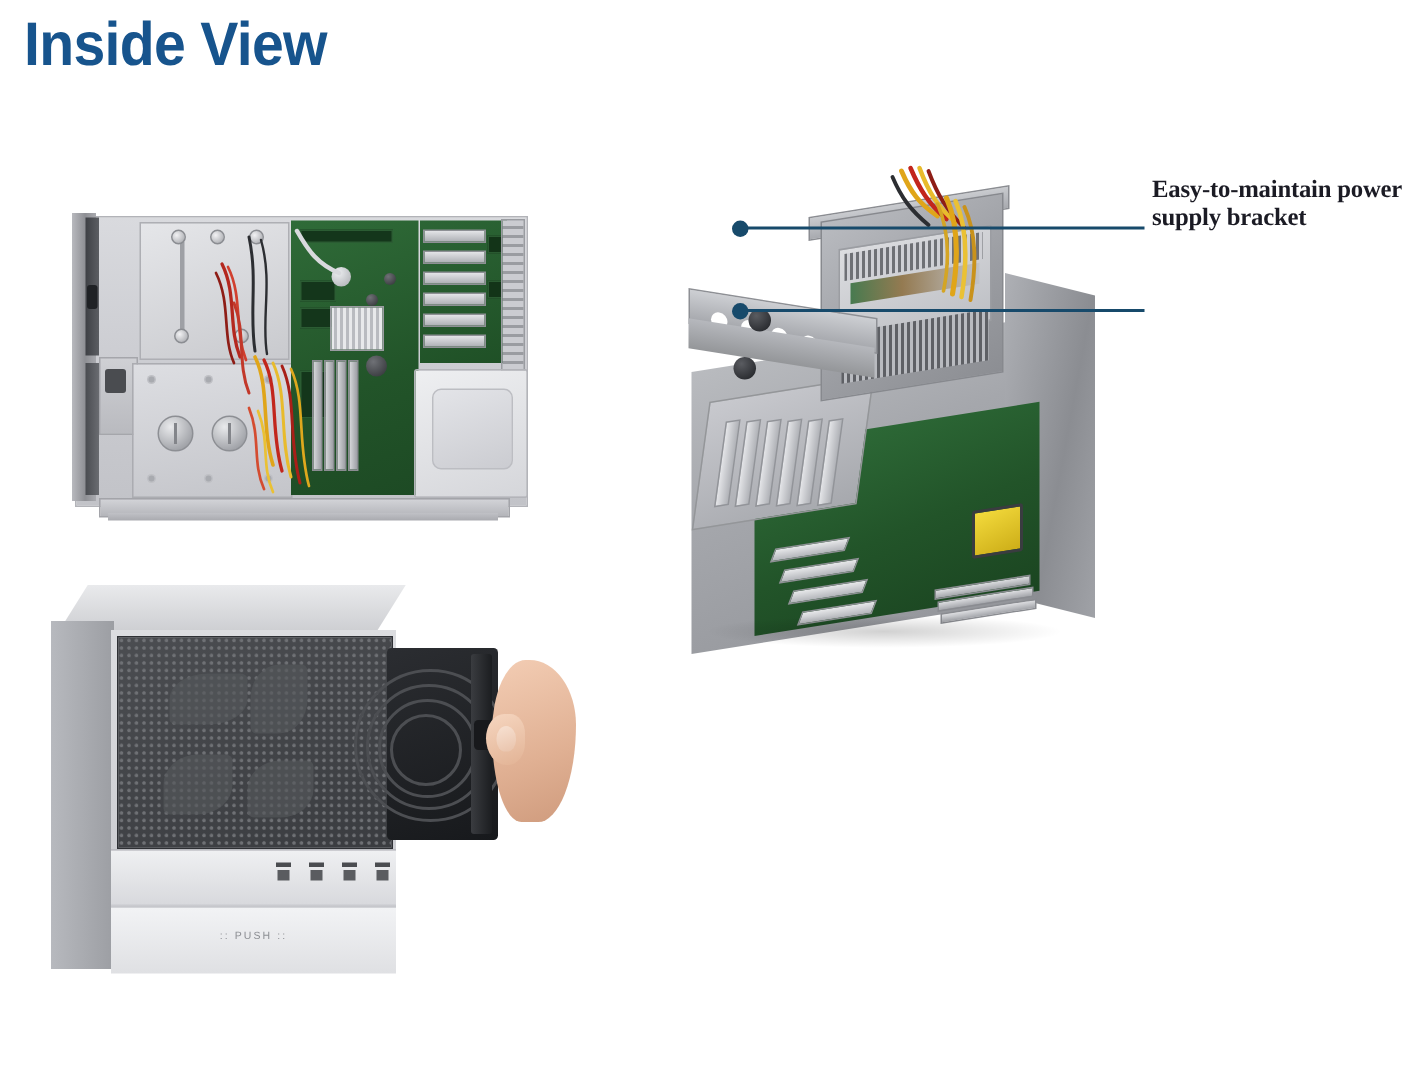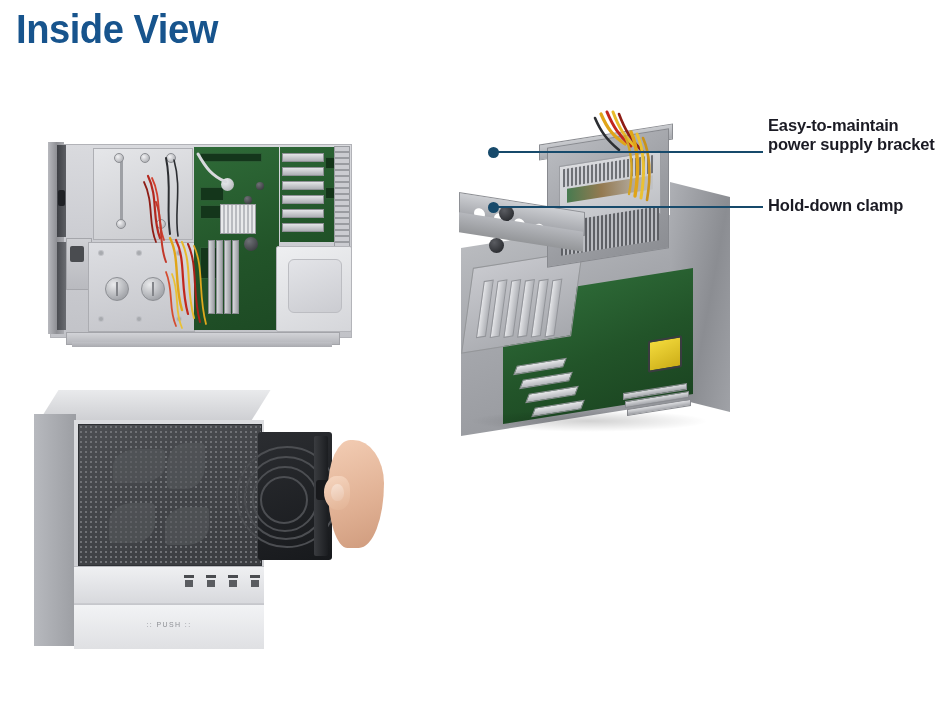--- a/index.html
+++ b/index.html
@@ -347,21 +347,21 @@
     border-radius:50% 50% 45% 45%;
   }
 
   
   .callout-text{
     position:absolute;
     font-size:16.5px;line-height:19px;font-weight:bold;
     color:#1b1b24;
     letter-spacing:-0.15px;
   }
-  #callout-psu-text{left:768px;top:116px;width:178px;}
+  #callout-psu-text{left:768px;top:116px;width:178px;font-family:Liberation Serif, serif;}
   #callout-clamp-text{left:768px;top:196px;width:178px;}
   .leader{position:absolute;height:2px;background:#174a6b;}
   .leader-dot{
     position:absolute;width:11px;height:11px;border-radius:50%;
     background:#174a6b;
   }
   .caption{
     position:absolute;left:16px;top:668px;
     font-size:18px;font-weight:bold;color:#1b1b24;
     letter-spacing:-0.2px;
@@ -569,16 +569,15 @@
     <div class="tw-thumb"></div>
     <div class="tw-nail"></div>
   </div>
 
   <div class="leader-dot" style="left:487.5px;top:146.5px;"></div>
   <div class="leader" style="left:493px;top:151px;width:270px;"></div>
   <div class="callout-text" id="callout-psu-text">Easy-to-maintain power supply bracket</div>
 
   <div class="leader-dot" style="left:487.5px;top:201.5px;"></div>
   <div class="leader" style="left:493px;top:206px;width:270px;"></div>
-  <div class="callout-text" id="callout-clamp-text">Hold-down clamp</div>
 
 
 </div>
 
 </body></html>

